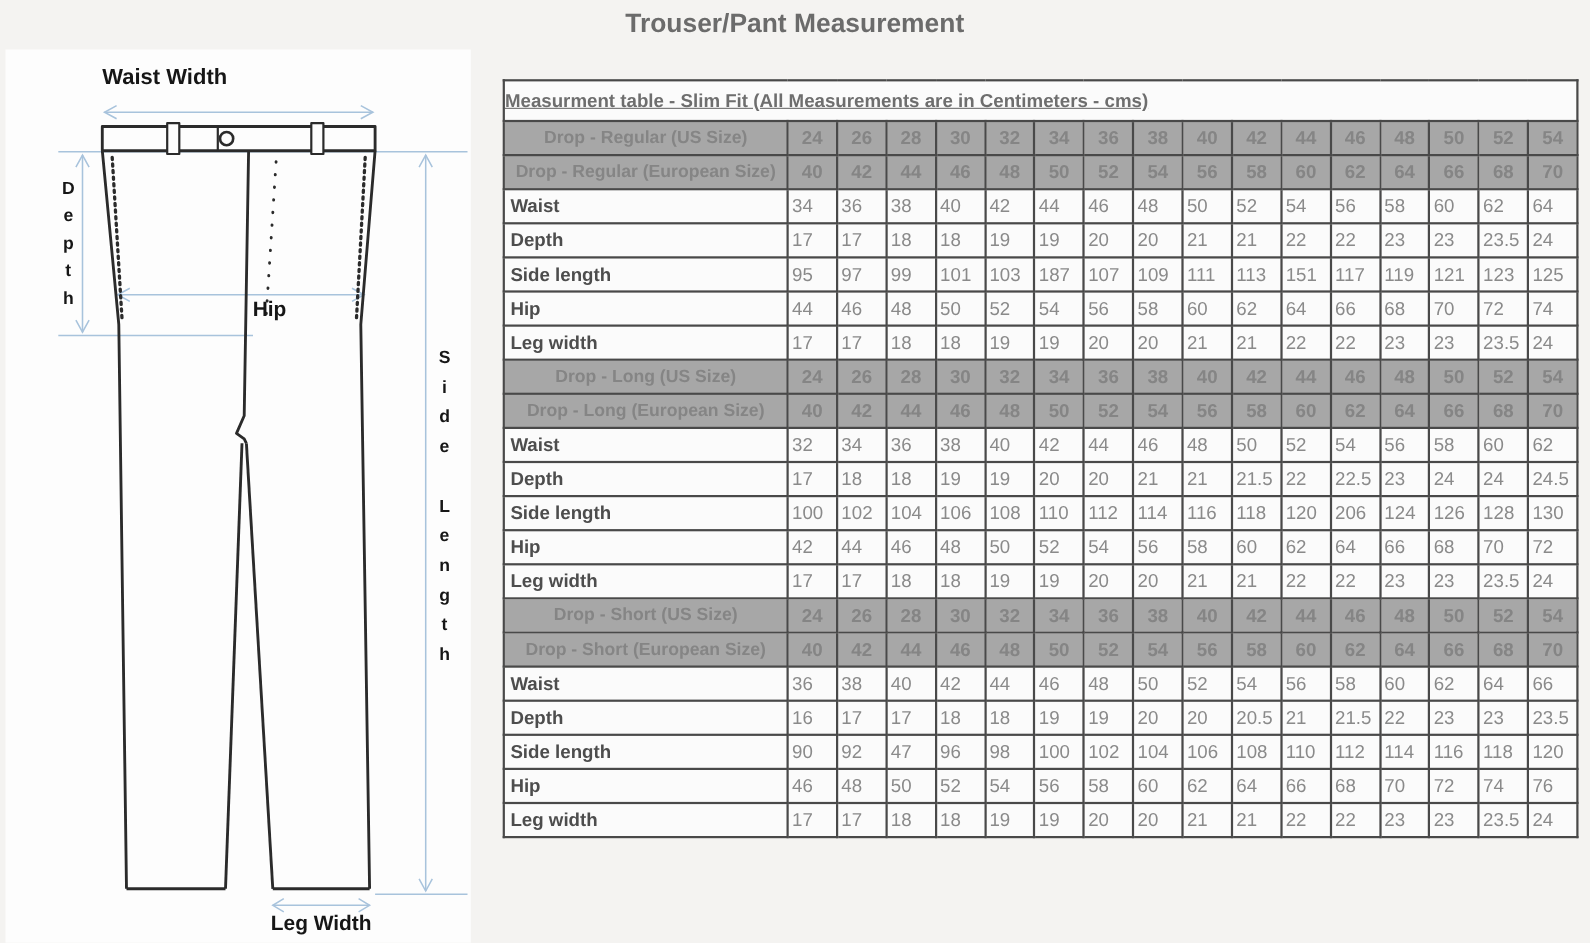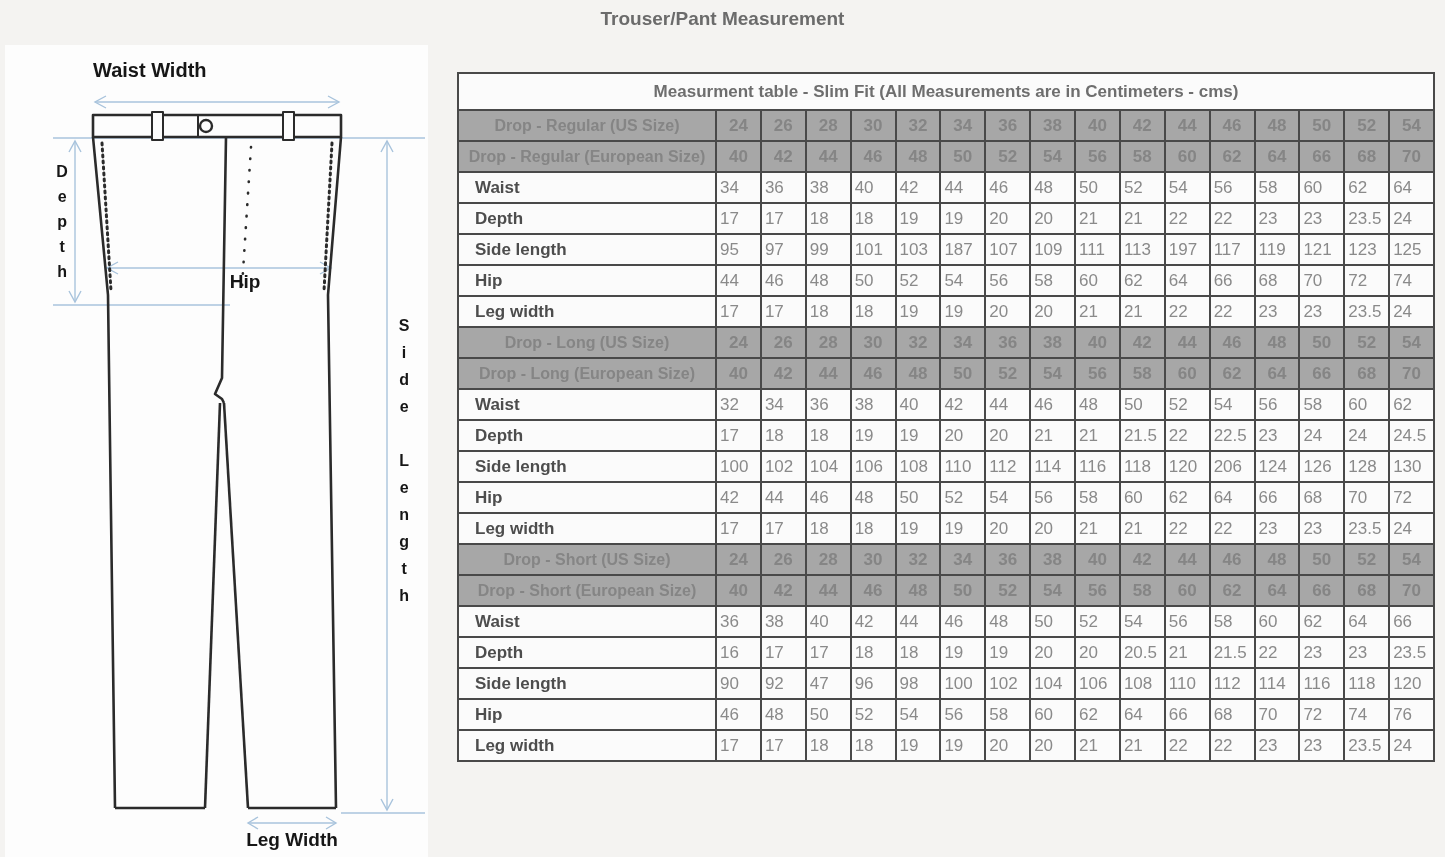--- a/index.html
+++ b/index.html
@@ -5,21 +5,21 @@
   * { box-sizing: border-box; }
   html,body { margin:0; padding:0; }
   body {
     width:1445px; height:857px; position:relative;
     background:#f4f3f1;
     font-family:"Liberation Sans", sans-serif;
     overflow:hidden;
   }
   .page-title {
     position:absolute; top:8px; left:0; width:1445px;
-    text-align:center; font-size:19px; font-weight:bold; color:#6b6b6b;
+    text-align:center; font-size:24px; font-weight:bold; color:#6b6b6b;
   }
   
   .diagram-panel {
     position:absolute; left:5px; top:45px; width:423px; height:812px;
     background:#fdfdfd;
   }
   .diagram-panel svg { position:absolute; left:0; top:0; }
   .dlabel { position:absolute; color:#161616; font-weight:bold; line-height:1.1; }
   .dlabel.waist { left:88px; top:14px; width:248px; font-size:20px; }
   .dlabel.vert  { writing-mode:vertical-rl; text-orientation:upright; font-size:16px; letter-spacing:8px; }
@@ -30,30 +30,30 @@
   
   table.meas {
     position:absolute; left:457px; top:72px; width:978px;
     border-collapse:collapse; table-layout:fixed; font-size:17px;
   }
   table.meas td {
     border:2px solid #494949; height:31px; padding:0 0 0 3px;
     overflow:hidden; white-space:nowrap;
   }
   tr.title-row td {
-    background:#fbfbfb; text-align:center; font-weight:bold; color:#6e6e6e;
-    height:37px; padding:0; font-size:17px;
+    background:#fbfbfb; text-align:left; font-weight:bold; color:#6e6e6e;
+    height:37px; padding:0; font-size:17px;text-decoration:underline;
   }
   tr.size-row td {
     background:#a7a7a7; color:#858585; font-weight:bold;
     text-align:center; padding:0;
   }
   tr.size-row td.lbl { font-size:16px; }
   tr.data-row td { background:#fbfbfb; color:#8a8a8a; }
-  tr.data-row td.lbl { color:#4d4d4d; font-weight:bold; padding-left:16px; }
+  tr.data-row td.lbl { color:#4d4d4d; font-weight:bold; padding-left:5px; }
 </style>
 </head>
 <body>
 
 <div class="page-title">Trouser/Pant Measurement</div>
 
 <div class="diagram-panel">
   <svg width="423" height="812" viewBox="0 0 423 812">
 
     <g stroke="#a8c3dc" stroke-width="1.4" fill="none">
@@ -225,21 +225,21 @@
         <td>95</td>
         <td>97</td>
         <td>99</td>
         <td>101</td>
         <td>103</td>
         <td>187</td>
         <td>107</td>
         <td>109</td>
         <td>111</td>
         <td>113</td>
-        <td>197</td>
+        <td>151</td>
         <td>117</td>
         <td>119</td>
         <td>121</td>
         <td>123</td>
         <td>125</td>
       </tr>
       <tr class="data-row">
         <td class="lbl">Hip</td>
         <td>44</td>
         <td>46</td>

